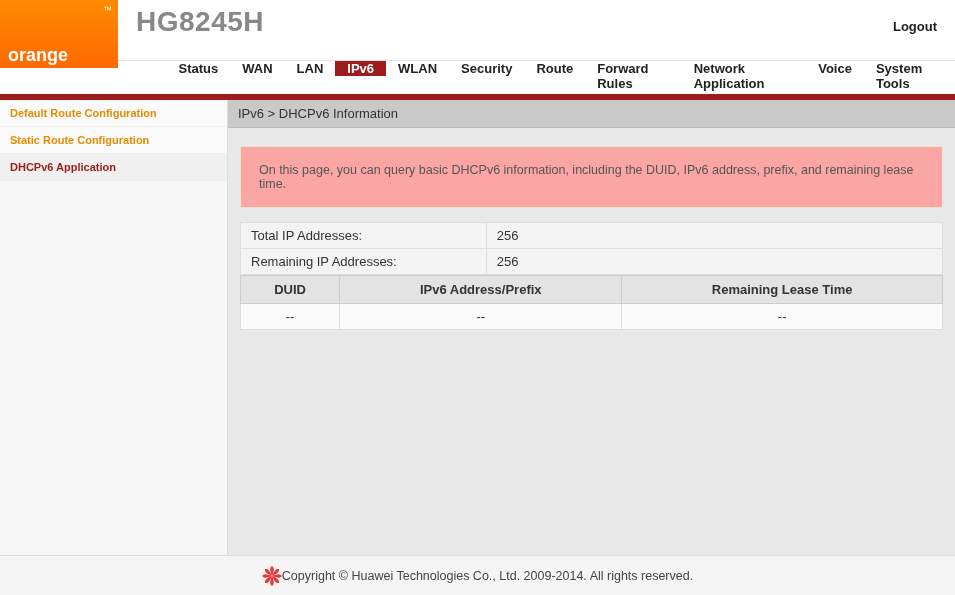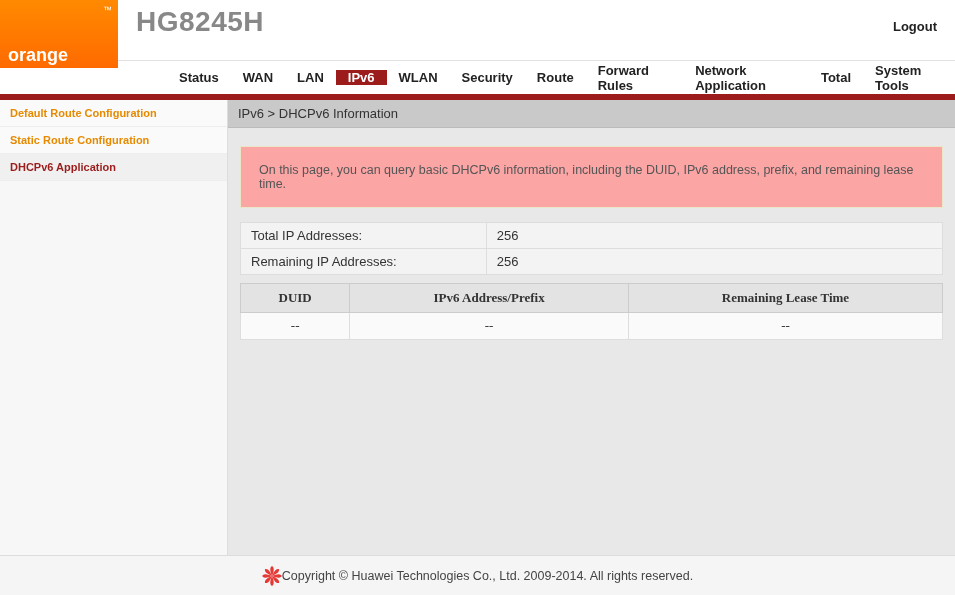--- a/index.html
+++ b/index.html
@@ -79,21 +79,21 @@
   .nav {
     border-top: 1px solid #e2e2e2;
     display: flex;
     align-items: stretch;
     height: 34px;
     background: #fff;
   }
   .nav-spacer { width: 136px; }
   .nav-items {
     display: flex;
-    align-items: center;
+    align-items: flex-start;
     padding-left: 40px;
     gap: 0;
   }
   .nav-item {
     display: flex;
     align-items: center;
     padding: 0 12px;
     font-weight: bold;
     color: #222;
     cursor: pointer;
@@ -166,23 +166,22 @@
   .summary-table td {
     border: 1px solid #ddd;
     padding: 5px 10px;
     font-size: 13px;
     background: #f3f3f3;
   }
   .summary-table td:first-child {
     width: 35%;
   }
   .data-table {
-    margin-top: 8px;
+    margin-top: 0;
     width: 100%;
-    font-family: Liberation Serif, serif;
   }
   .data-table th {
     background: #e3e3e3;
     border: 1px solid #ccc;
     padding: 6px 8px;
     font-weight: bold;
     font-size: 13px;
     text-align: center;
   }
   .data-table td {
@@ -229,21 +228,21 @@
       <div class="nav-items">
         <div class="nav-item">Status</div>
         <div class="nav-item">WAN</div>
         <div class="nav-item">LAN</div>
         <div class="nav-item active">IPv6</div>
         <div class="nav-item">WLAN</div>
         <div class="nav-item">Security</div>
         <div class="nav-item">Route</div>
         <div class="nav-item">Forward Rules</div>
         <div class="nav-item">Network Application</div>
-        <div class="nav-item">Total</div>
+        <div class="nav-item">Voice</div>
         <div class="nav-item">System Tools</div>
       </div>
     </div>
     <div class="ribbon"></div>
   </div>
 
   <div class="body">
     <div class="sidebar">
       <div class="sidebar-item">Default Route Configuration</div>
       <div class="sidebar-item">Static Route Configuration</div>

